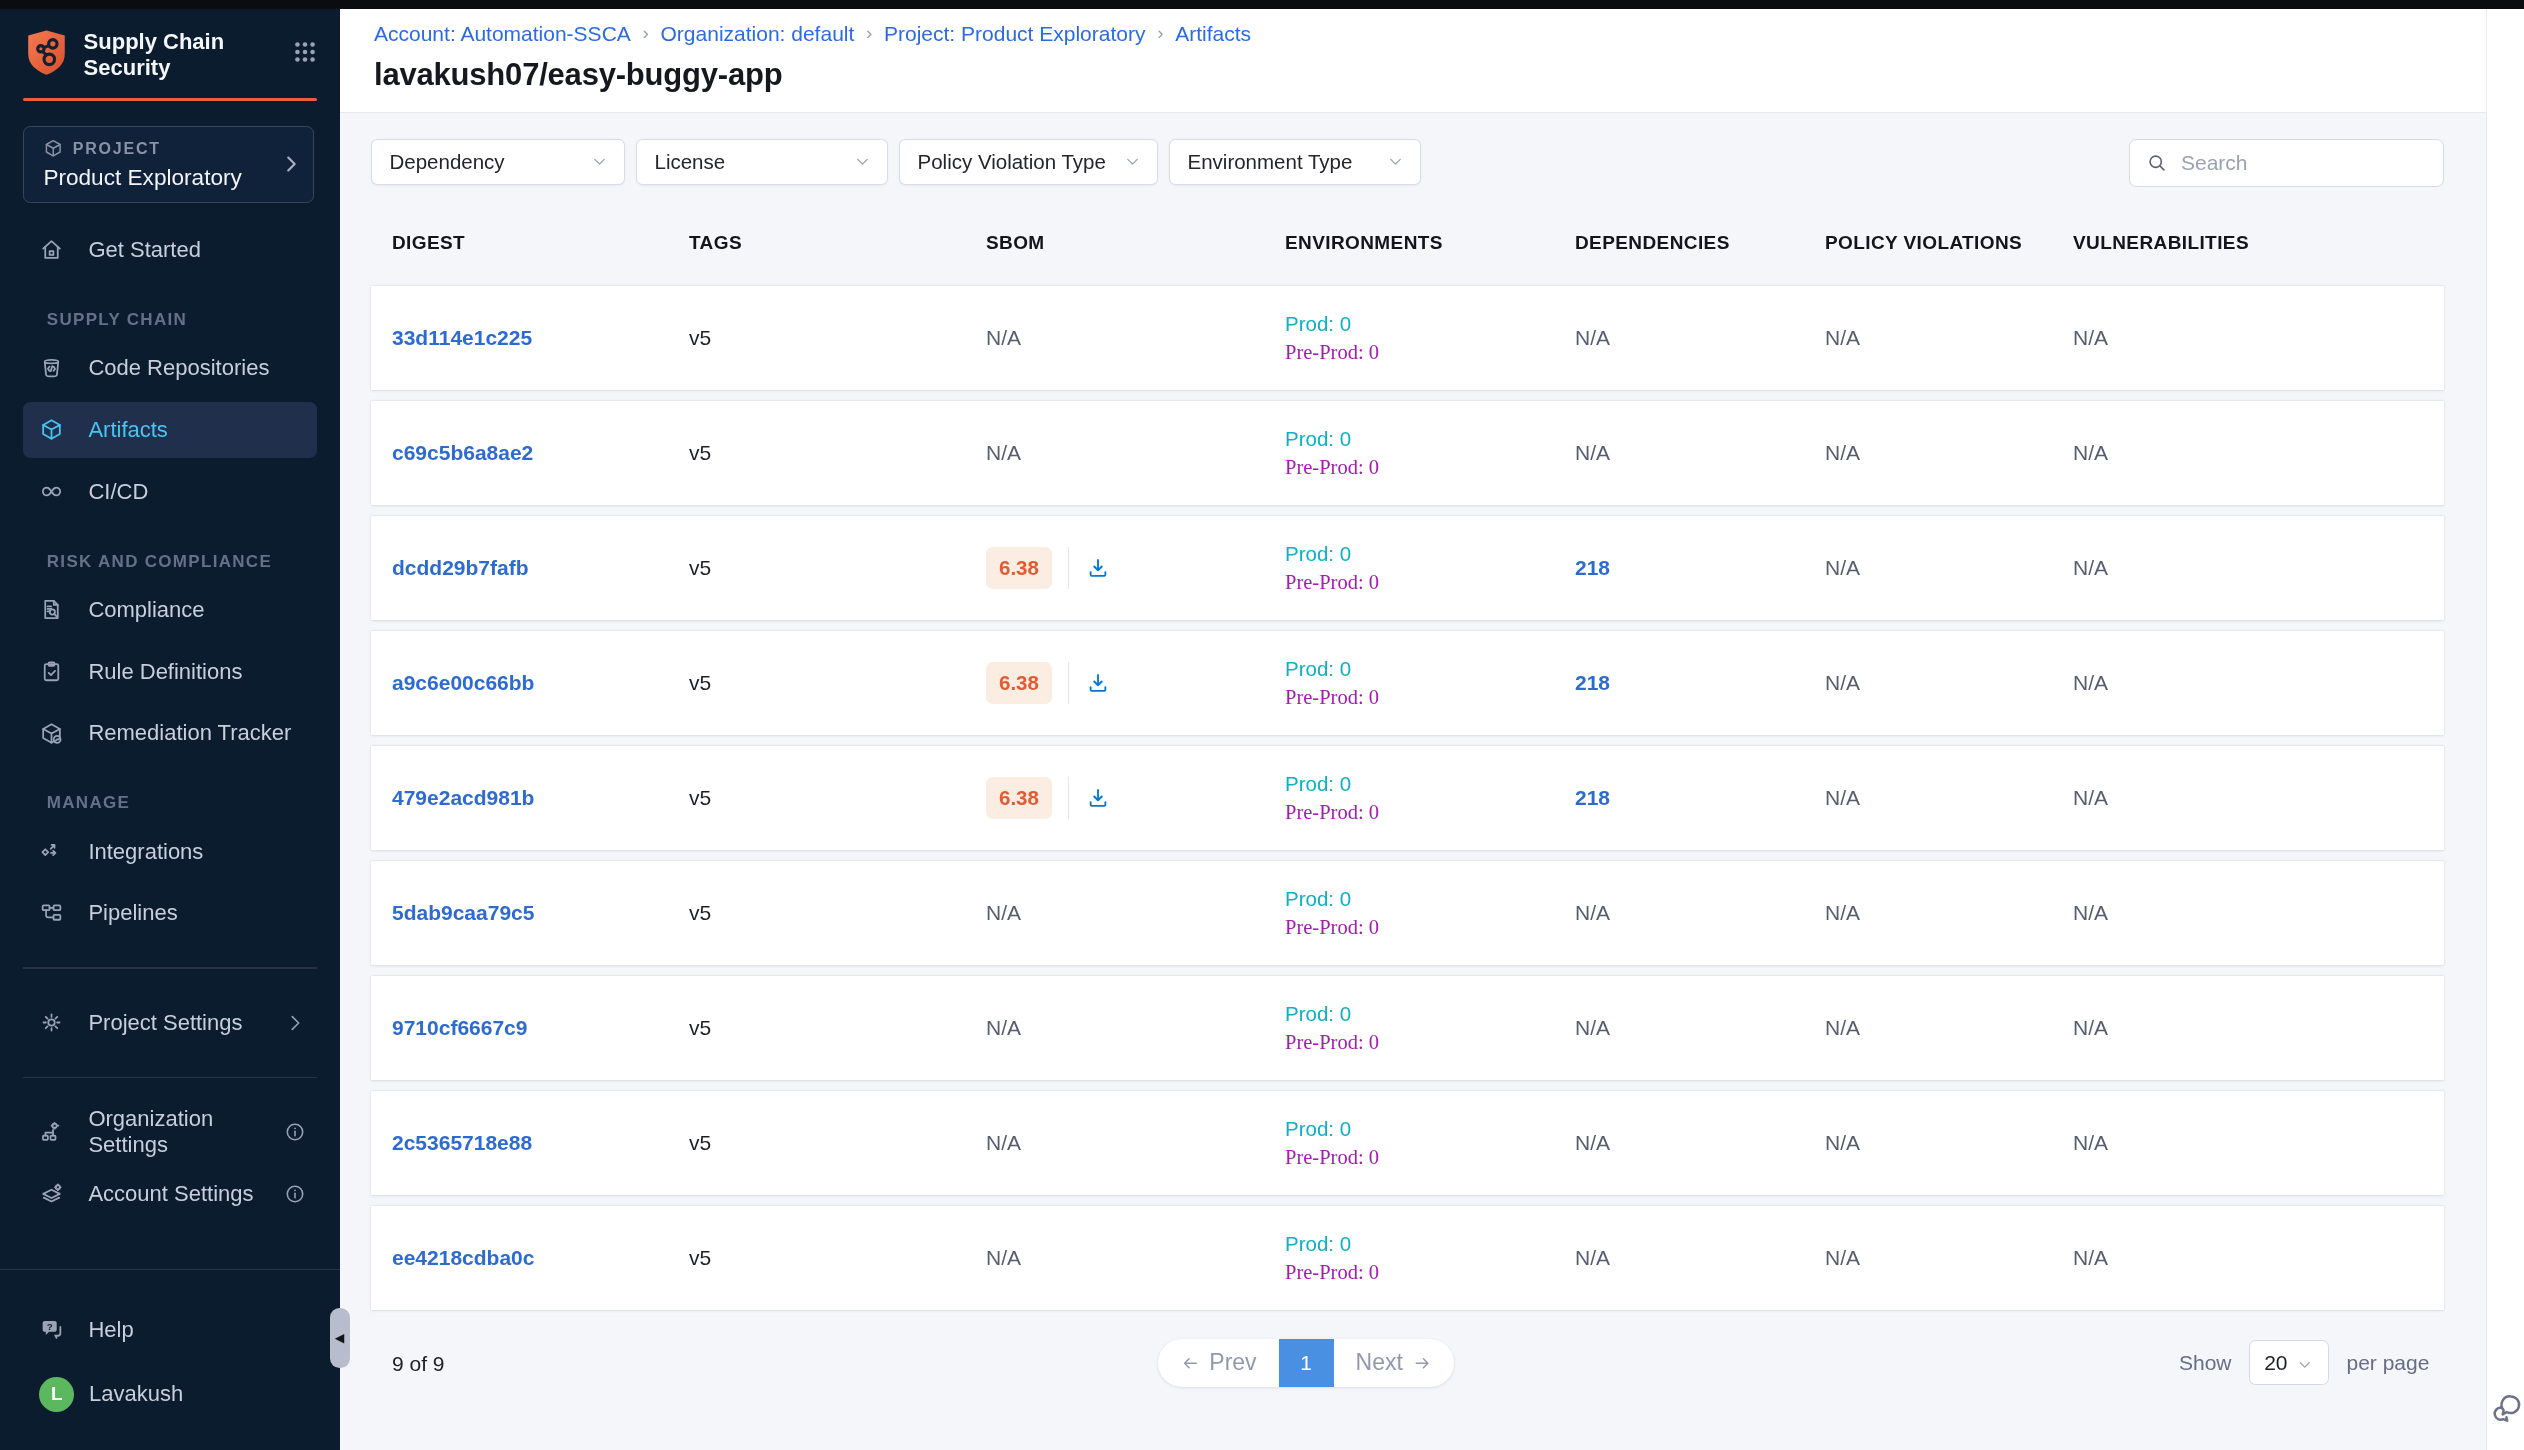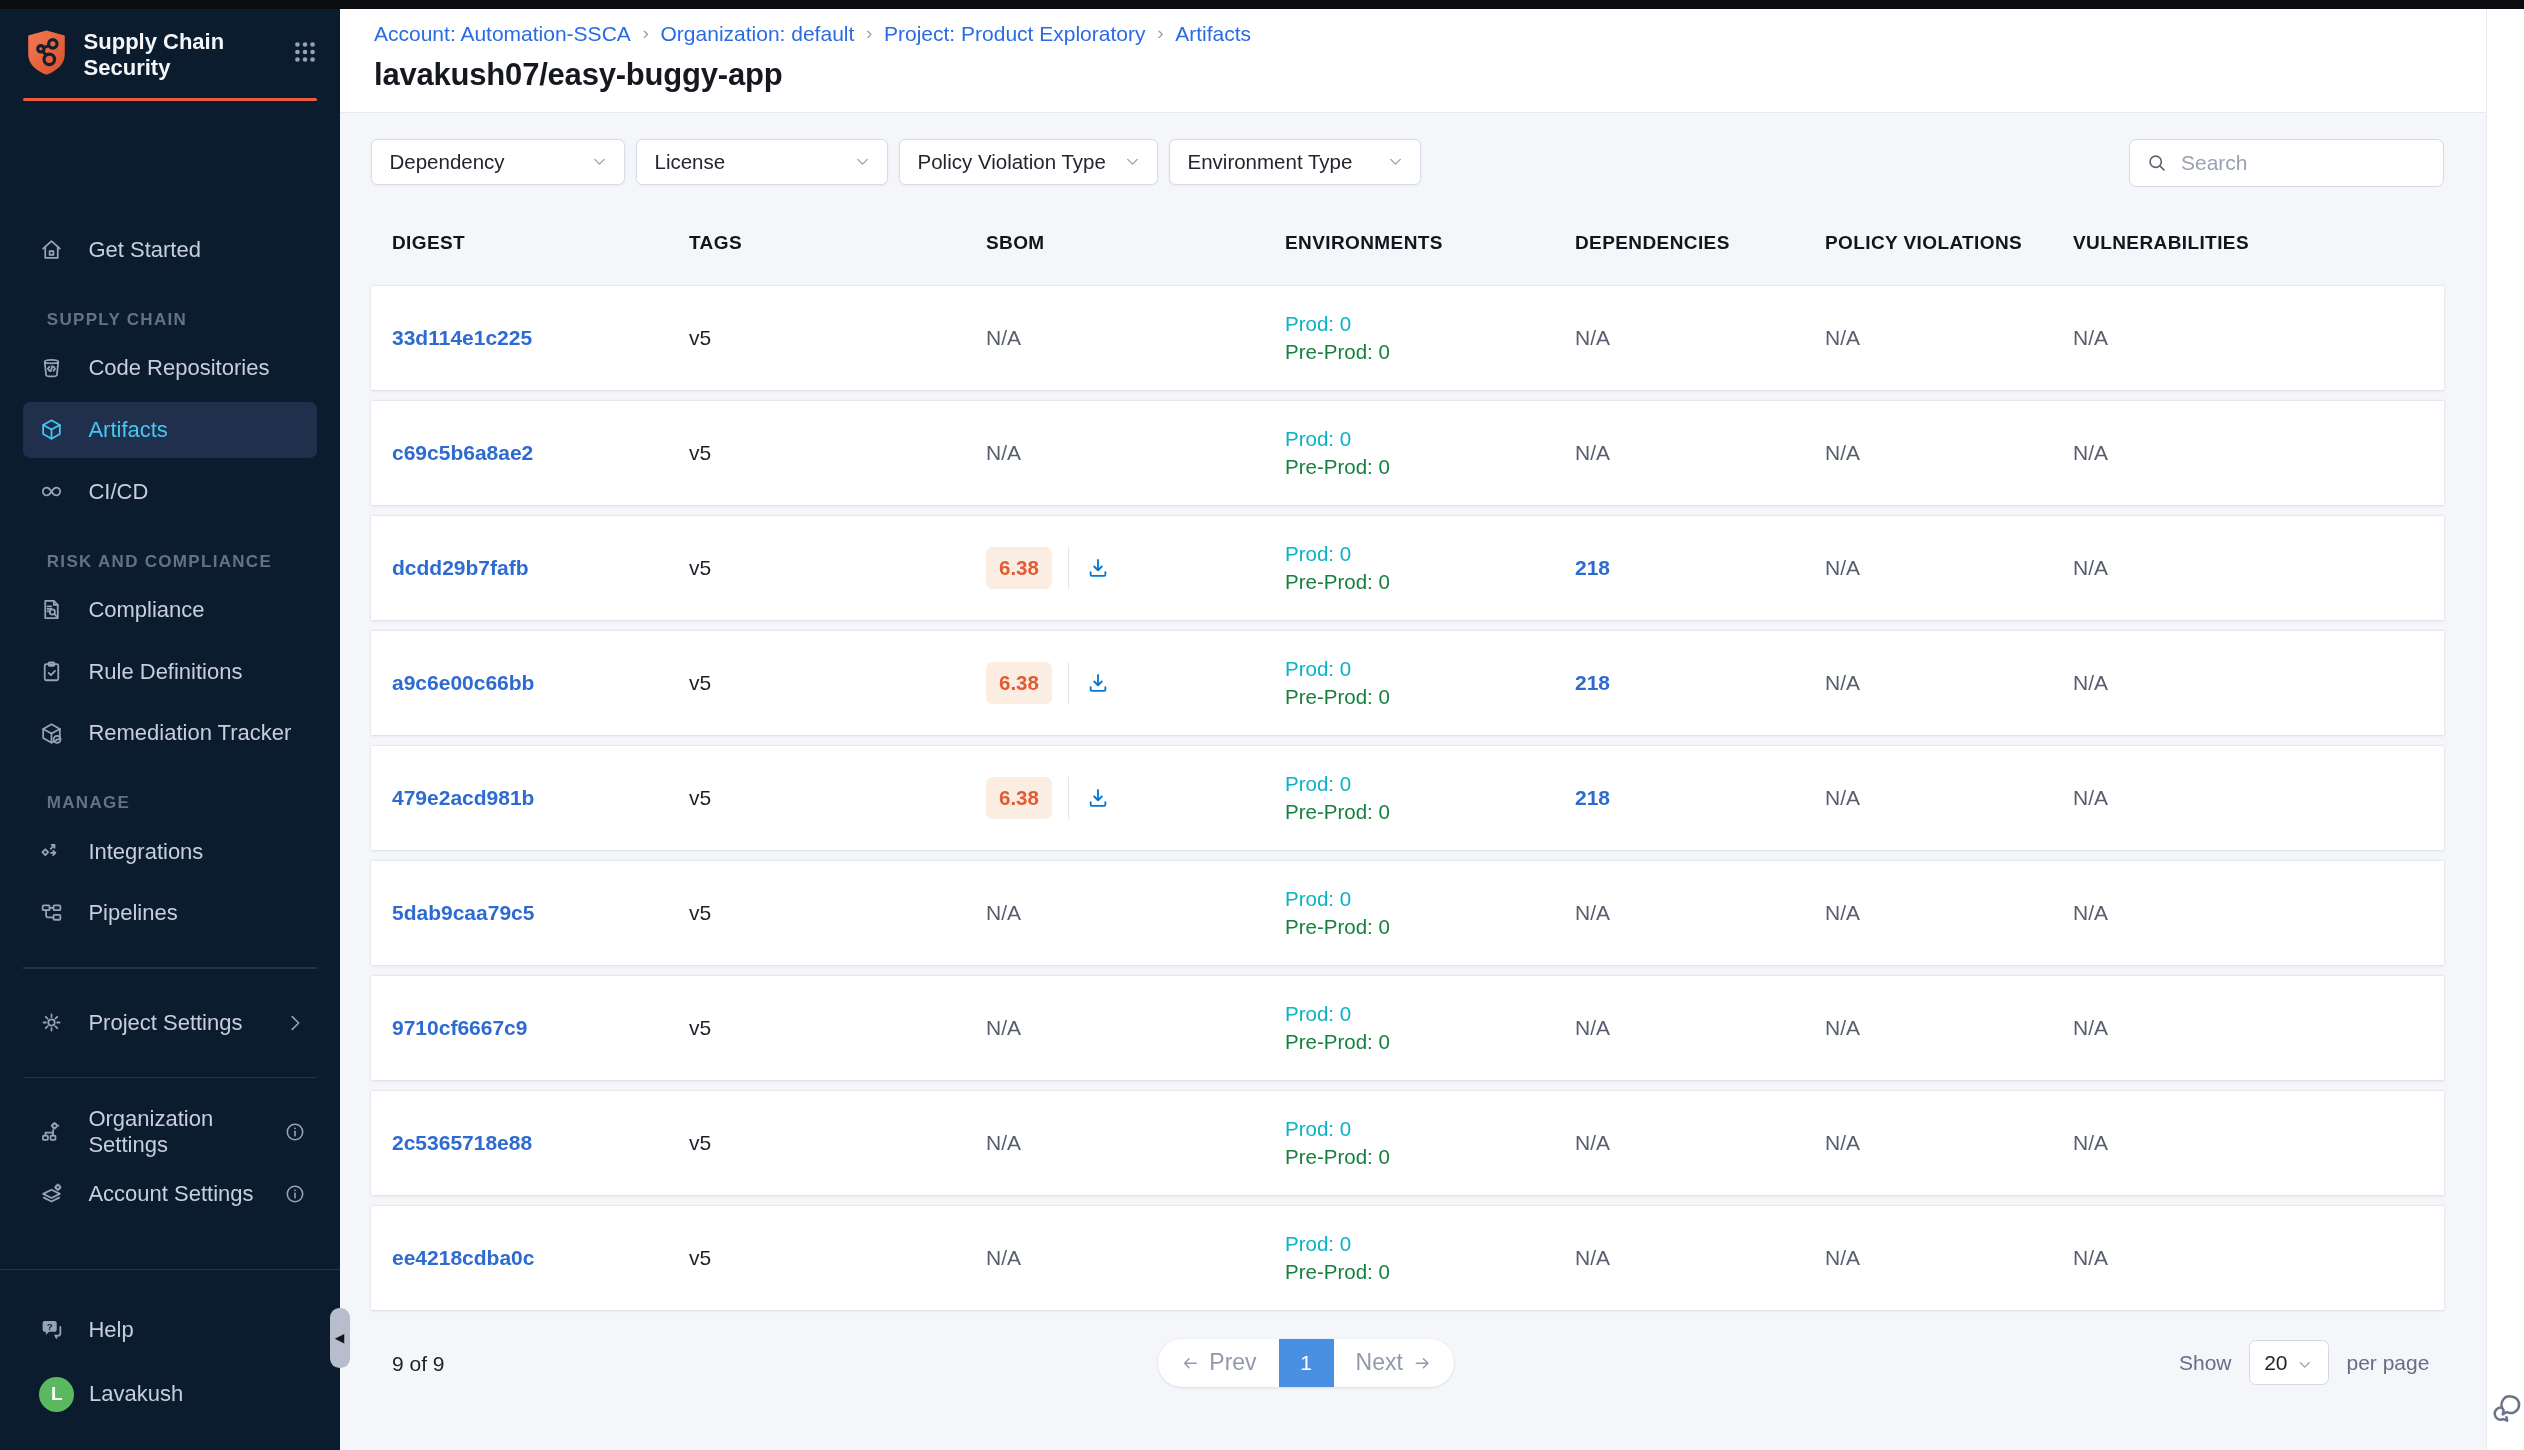--- a/index.html
+++ b/index.html
@@ -79,21 +79,21 @@
   .digest-link { color:#2e6bd0; font-size:21px; font-weight:700; text-decoration:none; cursor:pointer; }
   .cell { font-size:21px; color:#1e2028; }
   .na { color:#575c6e; font-size:21px; }
   .sbom-wrap { display:flex; align-items:center; }
   .sbom-badge { background:#fbede1; color:#e25c33; font-size:20.5px; font-weight:700; padding:8.8px 13px; border-radius:6.6px; cursor:pointer; }
   .sbom-sep { width:1.5px; height:42px; background:#e3e6ef; margin:0 16px; }
   .dl-btn { width:26px; height:26px; color:#0278d5; cursor:pointer; }
   .dl-btn svg { width:26px; height:26px; }
   .env-cell { font-size:20.5px; line-height:28px; }
   .env-prod { color:#0ab2c6; }
-  .env-preprod { color:#15803d; }
+  .env-preprod { color:#a21caf;font-family:Liberation Serif, serif; }
   .dep-link { color:#2e6bd0; font-size:21px; font-weight:700; cursor:pointer; text-decoration:none; }
 
   .pager-bar { position:relative; height:51px; margin-top:29px; }
   .pager-summary { position:absolute; left:21px; top:13px; font-size:21px; color:#1d1f27; }
   .pager-pill { position:absolute; left:787px; top:0; height:48px; background:#ffffff; border-radius:29px; display:flex; align-items:stretch; overflow:hidden; box-shadow:0 0.7px 2.9px rgba(30,40,70,.14); }
   .pager-btn { display:flex; align-items:center; gap:8.8px; padding:0 22px; color:#9299ae; font-size:23px; cursor:pointer; background:none; border:none; font-family:"Liberation Sans",sans-serif; }
   .pager-btn svg { width:20.5px; height:20.5px; }
   .pager-page { width:55px; display:flex; align-items:center; justify-content:center; background:#4a90e2; color:#ffffff; font-size:21px; cursor:pointer; }
   .perpage { position:absolute; right:14.6px; top:1.5px; display:flex; align-items:center; gap:17.5px; font-size:21px; color:#676d87; }
   .pp-select { width:80px; height:45px; border:1.5px solid #d5d8e4; border-radius:6.6px; background:#ffffff; display:flex; align-items:center; justify-content:center; gap:8.8px; color:#1e2028; cursor:pointer; }
@@ -142,20 +142,33 @@
               <circle cx="19" cy="12" r="2.1"></circle>
           <circle cx="5" cy="19" r="2.1"></circle>
               <circle cx="12" cy="19" r="2.1"></circle>
               <circle cx="19" cy="19" r="2.1"></circle>
         </g>
           </svg>
       </div>
     </div>
     <div class="accent-rule"></div>
 
+    <div class="project-card">
+      <div class="pc-top">
+        <svg class="stroked" width="20.5" height="20.5" viewBox="0 0 24 24">
+            <path d="M12 3.2 20 7.6v8.8L12 20.8 4 16.4V7.6Z"></path>
+            <path d="M4 7.6l8 4.4 8-4.4M12 12v8.8"></path>
+          </svg>
+        <span class="pc-label">PROJECT</span>
+      </div>
+      <div class="pc-name">Product Exploratory</div>
+      <svg class="pc-chevron stroked" viewBox="0 0 24 24" style="stroke-width:2.4">
+          <path d="m9 5 7 7-7 7"></path>
+        </svg>
+    </div>
 
     <div class="nav" id="nav">
         <div class="nav-item">
           <span class="nico">
             <svg class="stroked " viewBox="0 0 24 24">
               <path d="M4 11.2 12 4l8 7.2"></path>
               <path d="M6 9.6V20h12V9.6"></path>
               <rect x="10.2" y="13.6" width="3.6" height="3.6"></rect>
             </svg>
           </span>

